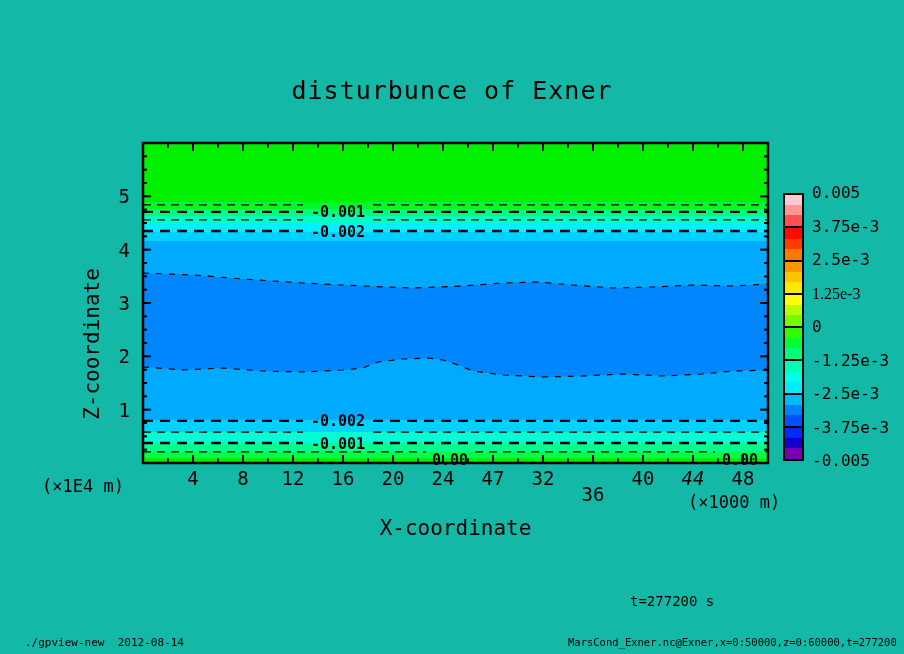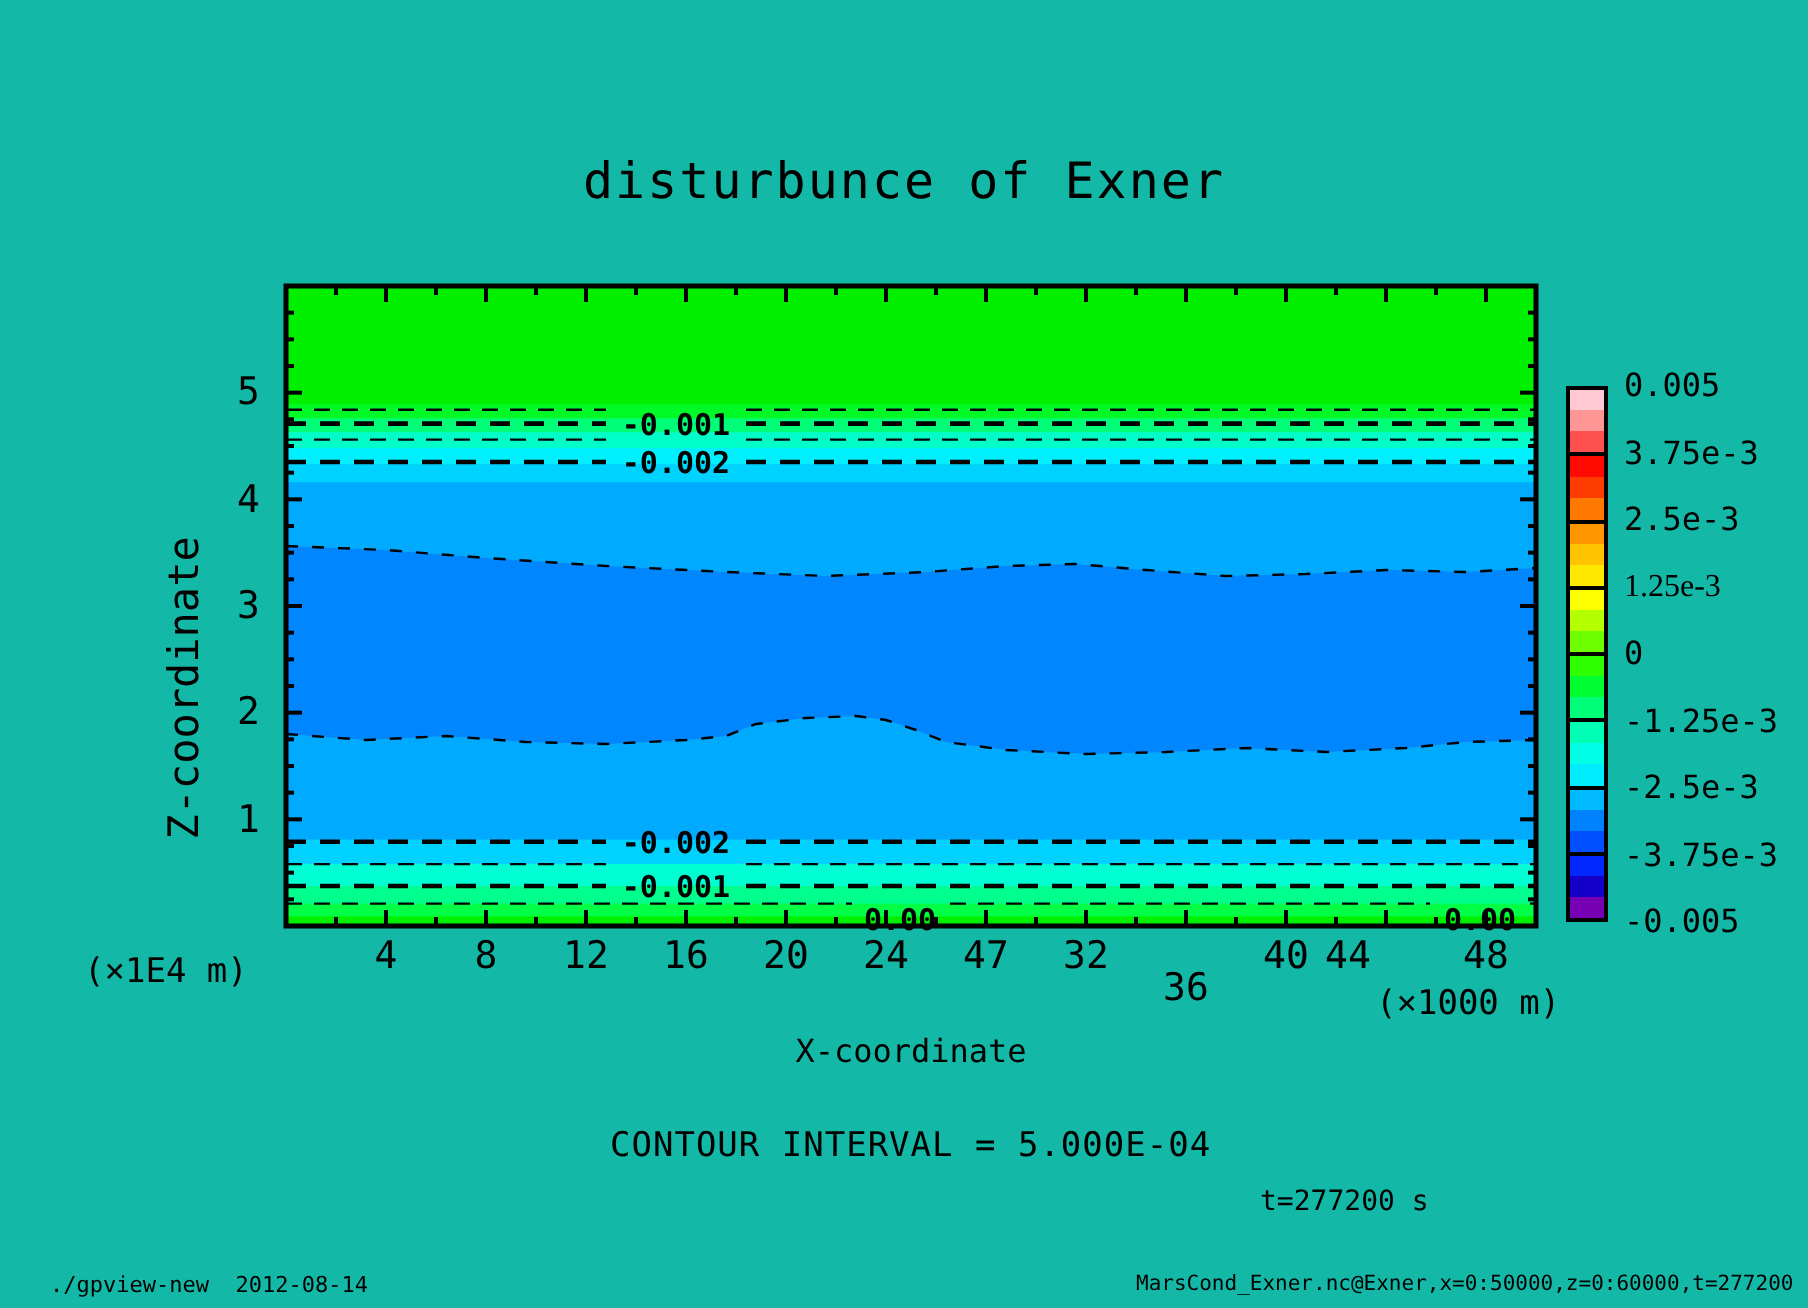--- a/index.html
+++ b/index.html
@@ -2,21 +2,21 @@
 <html><head>
 <meta charset="utf-8">
 <style>
   html,body{margin:0;padding:0;background:#ffffff;}
   body{width:904px;height:654px;overflow:hidden;font-family:"DejaVu Sans Mono",monospace;color:#000;}
   .canvas{position:relative;width:904px;height:654px;background:#14b8a6;}
   .abs{position:absolute;}
   .title{left:0;top:76px;width:904px;text-align:center;font-size:25px;letter-spacing:1px;white-space:pre;}
   .ylabel{left:-28px;top:332px;width:240px;text-align:center;font-size:21px;transform:rotate(-90deg);transform-origin:center;}
   .yunit{left:42px;top:476px;font-size:17px;}
-  .xlabel{left:143px;top:516px;width:625px;text-align:center;font-size:16px;}
+  .xlabel{left:143px;top:516px;width:625px;text-align:center;font-size:21px;}
   .xunit{left:688px;top:492px;font-size:17px;}
   .ci{left:305px;top:563px;font-size:17px;letter-spacing:0.5px;white-space:pre;}
   .time{left:630px;top:593px;font-size:14px;text-align:right;}
   .footer-left{left:25px;top:636px;font-size:11px;white-space:pre;}
   .footer-right{left:568px;top:636px;width:286px;font-size:10.5px;white-space:pre;}
   #plot{left:143px;top:143px;width:625px;height:236px;}
   #plot svg{overflow:visible;display:block;}
   #colorbar{left:783px;top:193px;width:21px;height:268px;border:2px solid #000;box-sizing:border-box;display:flex;flex-direction:column;}
   #colorbar .cell{flex:1;}
   #colorbar .cell + .cell{border-top:2px solid #000;}
@@ -176,40 +176,39 @@
       <div class="cell" style="background: linear-gradient(rgb(255, 200, 210) 0px, rgb(255, 200, 210) 33%, rgb(255, 150, 150) 33%, rgb(255, 150, 150) 66%, rgb(255, 80, 80) 66%, rgb(255, 80, 80) 100%);"></div>
       <div class="cell" style="background: linear-gradient(rgb(255, 10, 0) 0px, rgb(255, 10, 0) 33%, rgb(255, 60, 0) 33%, rgb(255, 60, 0) 66%, rgb(255, 120, 0) 66%, rgb(255, 120, 0) 100%);"></div>
       <div class="cell" style="background: linear-gradient(rgb(255, 150, 0) 0px, rgb(255, 150, 0) 33%, rgb(255, 195, 0) 33%, rgb(255, 195, 0) 66%, rgb(255, 232, 0) 66%, rgb(255, 232, 0) 100%);"></div>
       <div class="cell" style="background: linear-gradient(rgb(253, 255, 0) 0px, rgb(253, 255, 0) 33%, rgb(180, 255, 0) 33%, rgb(180, 255, 0) 66%, rgb(110, 255, 0) 66%, rgb(110, 255, 0) 100%);"></div>
       <div class="cell" style="background: linear-gradient(rgb(45, 255, 0) 0px, rgb(45, 255, 0) 33%, rgb(0, 255, 50) 33%, rgb(0, 255, 50) 66%, rgb(0, 255, 120) 66%, rgb(0, 255, 120) 100%);"></div>
       <div class="cell" style="background: linear-gradient(rgb(0, 255, 180) 0px, rgb(0, 255, 180) 33%, rgb(0, 255, 230) 33%, rgb(0, 255, 230) 66%, rgb(0, 237, 255) 66%, rgb(0, 237, 255) 100%);"></div>
       <div class="cell" style="background: linear-gradient(rgb(0, 185, 255) 0px, rgb(0, 185, 255) 33%, rgb(0, 130, 255) 33%, rgb(0, 130, 255) 66%, rgb(0, 80, 255) 66%, rgb(0, 80, 255) 100%);"></div>
       <div class="cell" style="background: linear-gradient(rgb(0, 40, 255) 0px, rgb(0, 40, 255) 33%, rgb(20, 0, 200) 33%, rgb(20, 0, 200) 66%, rgb(120, 0, 180) 66%, rgb(120, 0, 180) 100%);"></div>
     </div>
   <div class="abs" id="cbarlabels"></div>
-  <div class="abs ci">CONTOUR INTERVAL = 5.000E-04</div>
   <div class="abs time">t=277200 s</div>
   <div class="abs footer-left">./gpview-new  2012-08-14</div>
   <div class="abs footer-right">MarsCond_Exner.nc@Exner,x=0:50000,z=0:60000,t=277200</div>
 <div class="ytick" style="left: 92px; top: 399.667px;">1</div>
     <div class="ytick" style="left: 92px; top: 346.333px;">2</div>
     <div class="ytick" style="left: 92px; top: 293px;">3</div>
     <div class="ytick" style="left: 92px; top: 239.667px;">4</div>
     <div class="ytick" style="left: 92px; top: 186.333px;">5</div>
     <div class="xtick" style="left: 173px; top: 468px;">4</div>
     <div class="xtick" style="left: 223px; top: 468px;">8</div>
     <div class="xtick" style="left: 273px; top: 468px;">12</div>
     <div class="xtick" style="left: 323px; top: 468px;">16</div>
     <div class="xtick" style="left: 373px; top: 468px;">20</div>
     <div class="xtick" style="left: 423px; top: 468px;">24</div>
     <div class="xtick" style="left: 473px; top: 468px;">47</div>
     <div class="xtick" style="left: 523px; top: 468px;">32</div>
     <div class="xtick" style="left: 573px; top: 484px;">36</div>
     <div class="xtick" style="left: 623px; top: 468px;">40</div>
-    <div class="xtick" style="left: 654px; top: 468px;">44</div>
+    <div class="xtick" style="left: 673px; top: 468px; font-style: italic;">44</div>
     <div class="xtick" style="left: 723px; top: 468px;">48</div>
     <div class="cblab" style="left: 812px; top: 184px;">0.005</div>
     <div class="cblab" style="left: 812px; top: 217.5px;">3.75e-3</div>
     <div class="cblab" style="left: 812px; top: 251px;">2.5e-3</div>
     <div class="cblab" style="left: 812px; top: 284.5px; font-family: Liberation Serif, serif;">1.25e-3</div>
     <div class="cblab" style="left: 812px; top: 318px;">0</div>
     <div class="cblab" style="left: 812px; top: 351.5px;">-1.25e-3</div>
     <div class="cblab" style="left: 812px; top: 385px;">-2.5e-3</div>
     <div class="cblab" style="left: 812px; top: 418.5px;">-3.75e-3</div>
     <div class="cblab" style="left: 812px; top: 452px;">-0.005</div>

